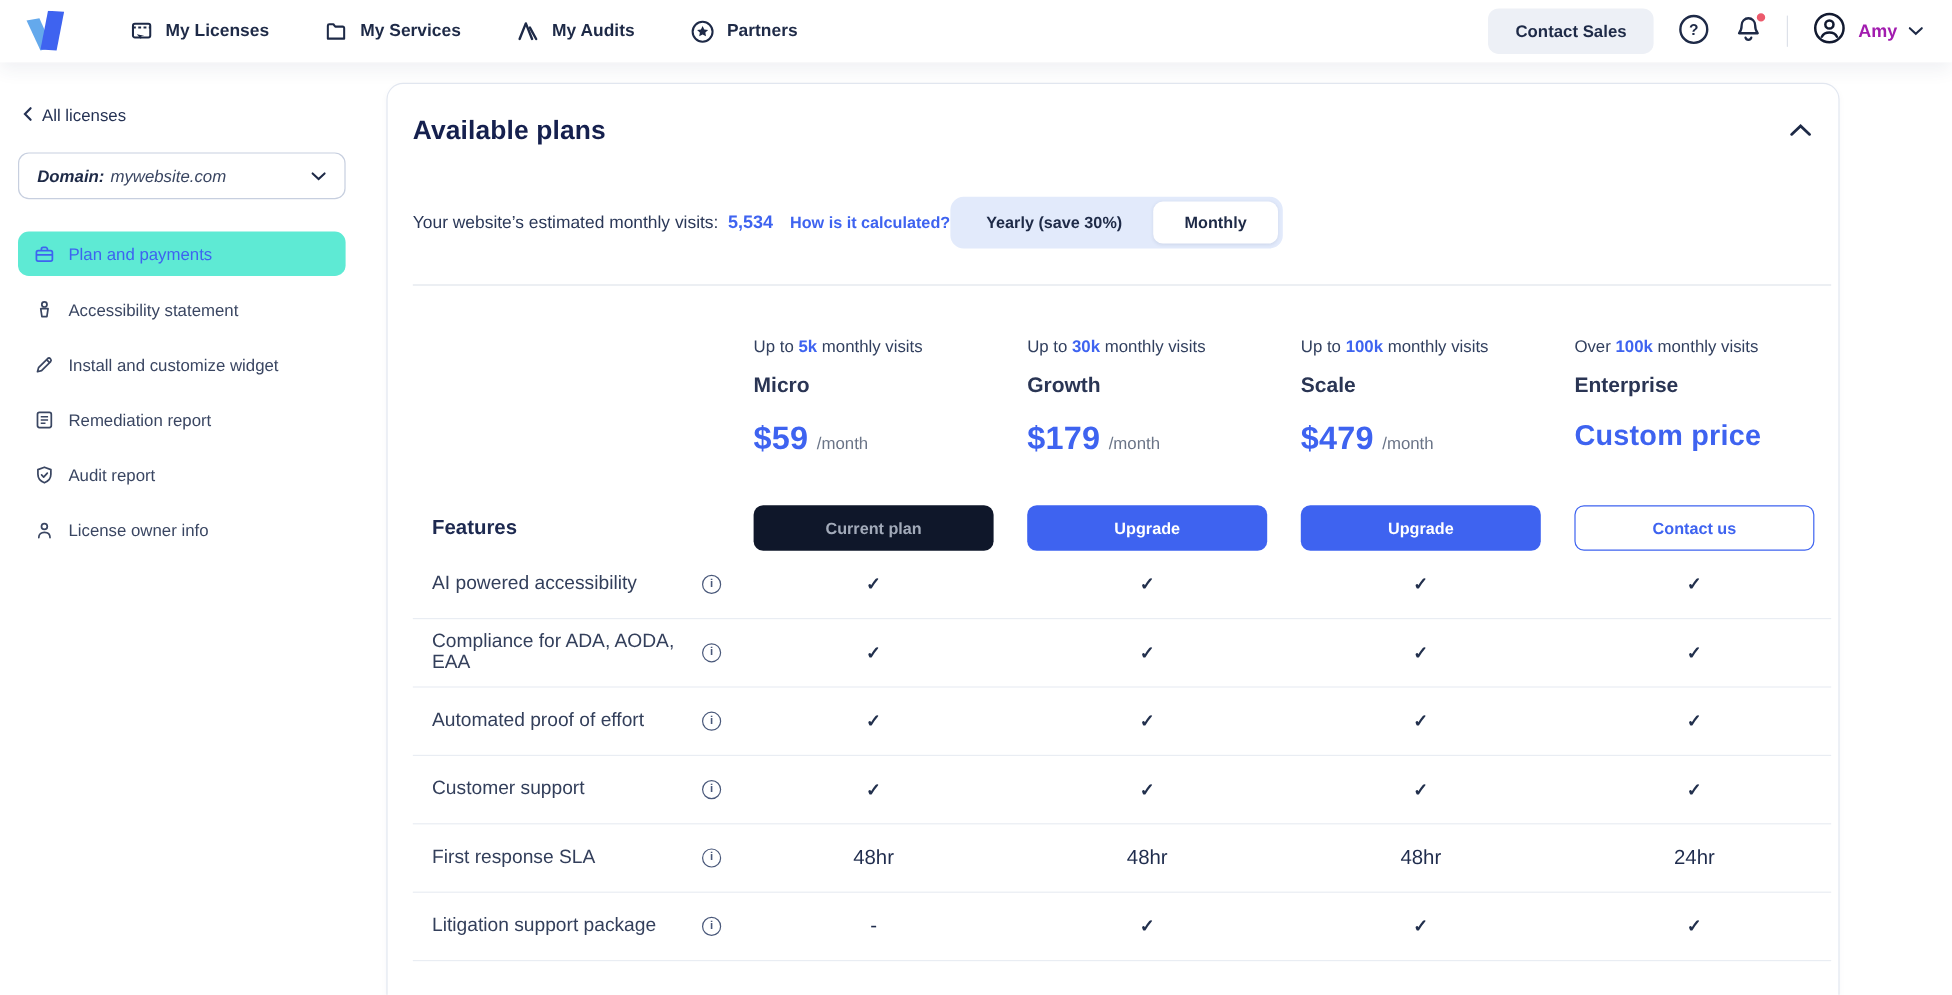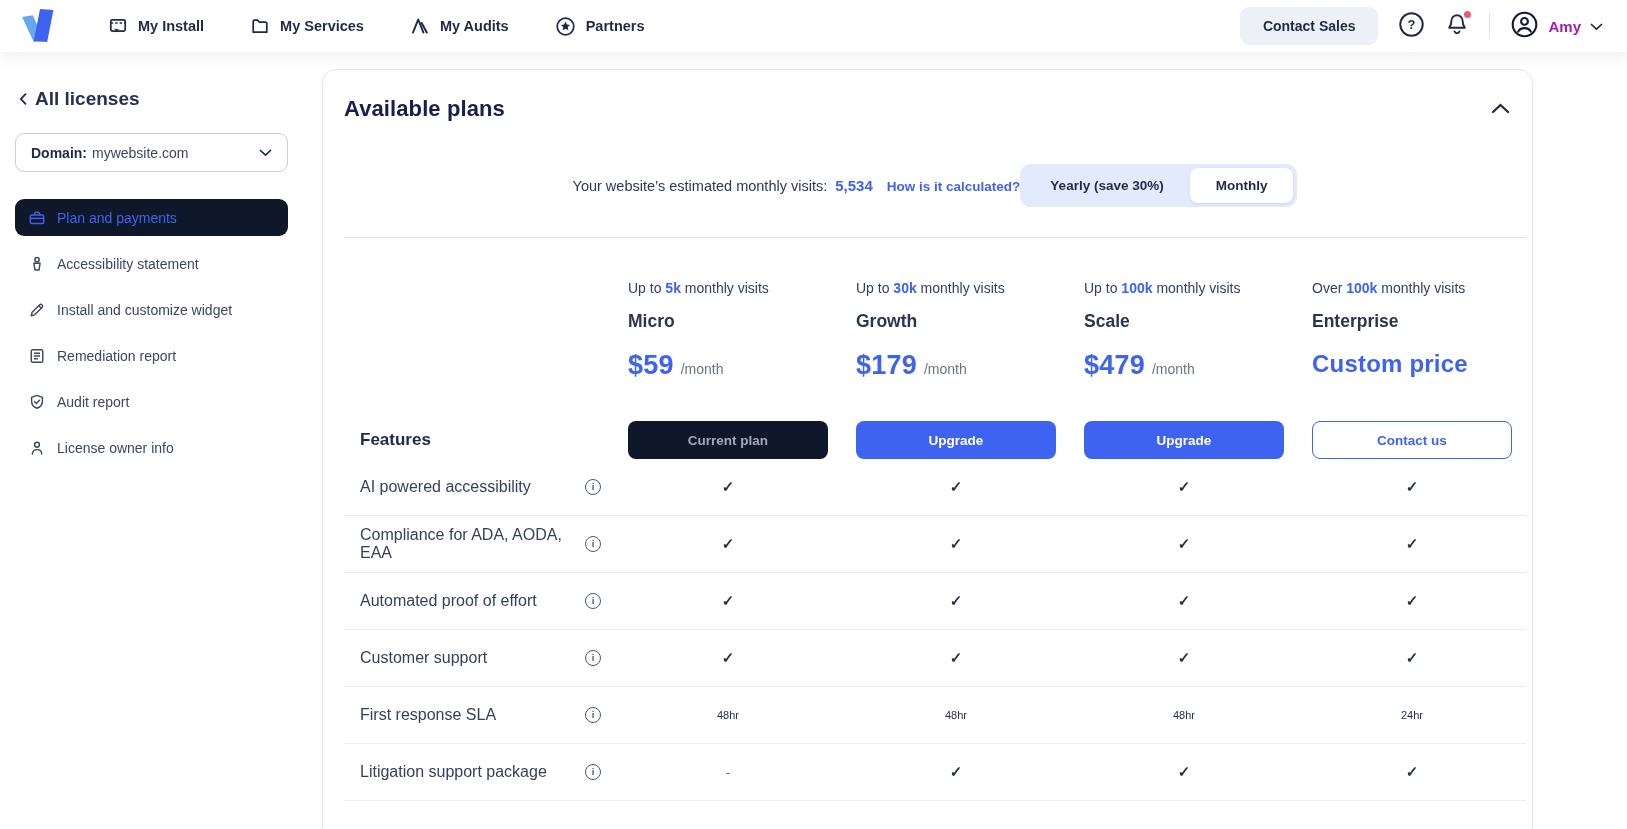--- a/index.html
+++ b/index.html
@@ -23,41 +23,41 @@
   .notif-dot { position:absolute; top:-3px; right:-4px; width:11px; height:11px;
     border-radius:50%; background:#ec5a6c; border:2px solid #fff; }
   .vert-div { width:1px; height:26px; background:#dde1e9; }
   .user-menu { display:flex; align-items:center; gap:9px; cursor:pointer; }
   .user-name { font-size:15px; font-weight:700; color:#a21caf; }
 
   
   .layout { display:flex; }
   aside { width:322px; flex:none; padding:36px 34px 0 15px; }
   .back-link { display:flex; align-items:center; gap:8px; cursor:pointer;
-    font-size:19px; font-weight:700; color:#243153; padding-left:4px; }
+    font-size:14px; font-weight:400; color:#243153; padding-left:4px; }
   .domain-select { margin-top:23px; height:39px; border:1px solid #c7cfdf; border-radius:9px;
-    display:flex; align-items:center; padding:0 15px; cursor:pointer; background:#fff; }
+    display:flex; align-items:center; padding:0 15px; cursor:pointer; background:#fff;font-style:italic; }
   .domain-label { font-size:14px; font-weight:700; color:#1e2a47; margin-right:5px; }
   .domain-value { font-size:14px; color:#3a4662; }
   .domain-select svg { margin-left:auto; }
   .side-menu { list-style:none; margin-top:27px; }
   .side-item { height:37px; display:flex; align-items:center; gap:11px; padding:0 13px;
     border-radius:9px; margin-bottom:9px; font-size:14px; color:#3a4662; cursor:pointer; }
   .side-item svg { flex:none; }
-  .side-item.active { background:#0f172a; color:#3e63f0; font-weight:500; }
+  .side-item.active { background:#5eead4; color:#3e63f0; font-weight:500; }
 
   
   main { flex:1; padding:17px 95px 0 0; }
   .card { background:#fff; border:1px solid #e2e7f0; border-radius:14px;
     padding:26px 6px 40px 21px; box-shadow:0 2px 6px rgba(40,55,100,0.03); min-height:760px; }
   .card-head { display:flex; align-items:flex-start; justify-content:space-between; padding-right:12px; }
   .card-title { font-size:22px; font-weight:700; color:#15204e; letter-spacing:0.1px; }
   .collapse-btn { background:none; border:none; cursor:pointer; padding:4px; margin-top:2px; }
 
-  .sub-row { margin-top:42px; display:flex; align-items:center; justify-content:center; }
+  .sub-row { margin-top:42px; display:flex; align-items:center; justify-content:flex-start; }
   .visits-line { font-size:14.5px; color:#2b3858; }
   .visits-value { color:#3e63f0; font-weight:700; font-size:15px; margin-left:4px; }
   .visits-link { color:#3e63f0; font-weight:700; font-size:13.5px; margin-left:10px; cursor:pointer; }
   .billing-toggle { background:#e2eafb; border-radius:11px; padding:4px; display:flex; }
   .toggle-seg { border:none; background:transparent; border-radius:8px; padding:10px 26px;
     font-family:inherit; font-size:13.5px; font-weight:700; color:#1e2a47; cursor:pointer; }
   .toggle-seg.active { background:#fff; box-shadow:0 1px 3px rgba(40,55,100,0.10); }
 
   .top-divider { border:none; border-top:1px solid #dfe4ec; margin-top:30px; }
 
@@ -80,21 +80,21 @@
   .btn-primary { background:#3e63f0; border:none; color:#fff; }
   .btn-outline { background:#fff; border:1px solid #3e63f0; color:#3e63f0; }
 
   .feature-row { height:57px; align-items:center; border-bottom:1px solid #e9edf3; margin-top:0; }
   .feature-row:first-of-type { margin-top:12px; }
   .feature-label-cell { display:flex; align-items:center; padding-left:16px; padding-right:13px; }
   .feature-label { font-size:16px; color:#333f5b; }
   .info-icon { margin-left:auto; width:16px; height:16px; flex:none; border:1.2px solid #49587a;
     border-radius:50%; display:flex; align-items:center; justify-content:center; cursor:pointer; }
   .info-icon::after { content:"i"; font-size:9.5px; font-weight:600; color:#49587a; line-height:1; }
-  .feature-cell { text-align:center; font-size:11px; color:#1f2c4d; }
+  .feature-cell { text-align:center; font-size:17px; color:#1f2c4d; }
   .feature-cell.check { font-size:15px; font-weight:600; color:#22304d; }
 </style>
 </head>
 <body>
 
 <header class="topnav">
   <div class="logo">
     <svg width="40" height="34" viewBox="0 0 44 38">
       <polygon points="2,9 14,7 26,34 15,37" fill="#64a9ec"></polygon>
       <polygon points="22,0 37,1 30,37 15,36" fill="#3e63f0"></polygon>
@@ -102,21 +102,21 @@
   </div>
   <nav class="nav-items">
     <div class="nav-item">
       <span>
           <svg width="20" height="20" viewBox="0 0 20 20" fill="none" stroke="#1e2a47" stroke-width="1.7">
             <rect x="2.8" y="3.8" width="14.4" height="11.4" rx="1.6"></rect>
             <path d="M2.8 7 h14.4" stroke-dasharray="2.4 2"></path>
             <path d="M6 12.5 l3.5 4 l0.4-2.4 l2.4-0.3 Z" fill="#1e2a47" stroke="none"></path>
           </svg>
         </span>
-      <span class="nav-label">My Install</span>
+      <span class="nav-label">My Licenses</span>
     </div>
     <div class="nav-item">
       <span>
           <svg width="20" height="20" viewBox="0 0 20 20" fill="none" stroke="#1e2a47" stroke-width="1.7" stroke-linejoin="round">
             <path d="M3.2 16.2 V5.4 a1.2 1.2 0 0 1 1.2-1.2 h3.4 l1.6 2 h6.2 a1.2 1.2 0 0 1 1.2 1.2 v8.8 Z"></path>
           </svg>
         </span>
       <span class="nav-label">My Services</span>
     </div>
     <div class="nav-item">

